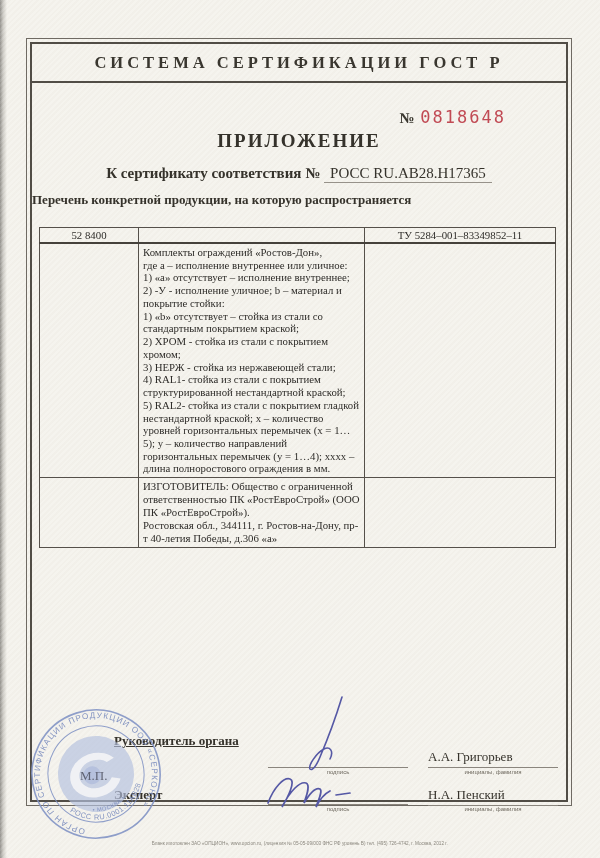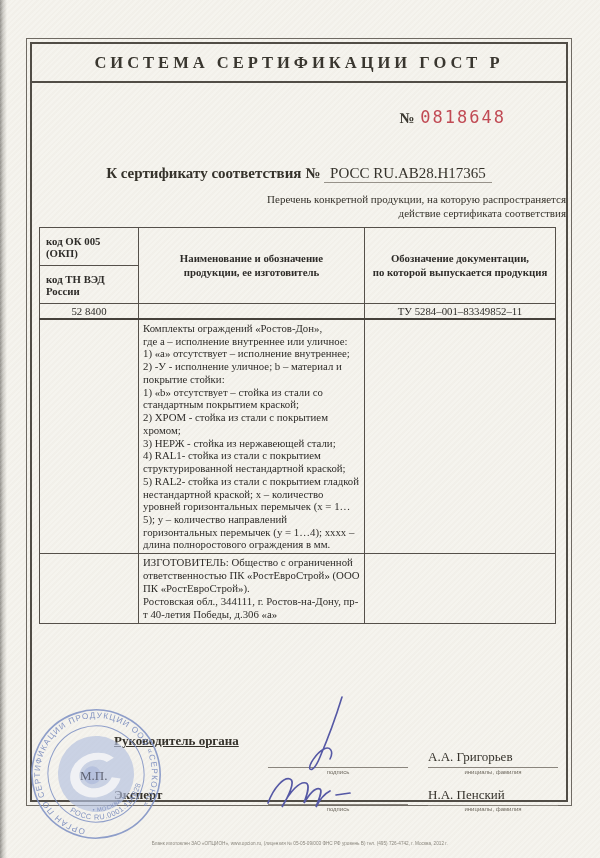--- a/index.html
+++ b/index.html
@@ -40,22 +40,22 @@
     font-size:17px; letter-spacing:2px; color:#c14a54; margin-left:6px;
   }
 
   .title-main { position:absolute; top:86px; left:0; width:100%; text-align:center;
     font-size:19px; font-weight:bold; letter-spacing:2px; color:#35322b; }
 
   .cert-line { position:absolute; top:121px; width:100%; text-align:center; font-size:15px; color:#35322b; }
   .cert-label { font-weight:bold; }
   .cert-no { border-bottom:1px solid #97928a; padding:0 6px 1px 6px; }
 
-  .subtitle { position:absolute; top:148px; width:100%; text-align:right;
-    font-size:11px; font-weight:normal; line-height:1.3; color:#35322b; }
+  .subtitle { position:absolute; top:148px; width:100%; text-align:left;
+    font-size:13px; font-weight:bold; line-height:1.3; color:#35322b; }
 
   
   .ptable { position:absolute; left:7px; top:183px; width:516px; border-collapse:collapse;
     font-size:10.8px; color:#2e2c29; table-layout:fixed; }
   .ptable td { border:1px solid #55504a; vertical-align:top; padding:2px 4px; }
   .ptable .c1 { width:99px; }
   .ptable .c2 { width:226px; }
   .ptable .c3 { width:191px; }
   .th-split { padding:0 !important; }
   .th-split .cellA { border-bottom:1px solid #55504a; padding:7px 4px 6px 6px; font-weight:bold; }
@@ -100,43 +100,33 @@
     <div class="frame-inner">
 
       <div class="doc-header">
         <div class="hdr1">СИСТЕМА СЕРТИФИКАЦИИ ГОСТ Р</div>
       </div>
 
       <div class="num-line">
         <span class="num-sign">№</span><span class="num-value">0818648</span>
       </div>
 
+      <div class="title-main">ПРИЛОЖЕНИЕ</div>
 
       <div class="cert-line">
         <span class="cert-label">К сертификату соответствия №</span>
         <span class="cert-no">РОСС RU.АВ28.Н17365</span>
       </div>
 
       <div class="subtitle">
         <div>Перечень конкретной продукции,  на которую распространяется</div>
-        <div>действие сертификата соответствия</div>
       </div>
 
       <table class="ptable">
         <tbody>
-            <tr>
-          <td class="c1 th-split">
-            <div class="cellA">код ОК 005 (ОКП)</div>
-            <div class="cellB">код ТН ВЭД России</div>
-          </td>
-          <td class="c2 th-center">Наименование и обозначение
-продукции, ее изготовитель</td>
-          <td class="c3 th-center">Обозначение документации,
-по которой выпускается продукция</td>
-        </tr>
         <tr class="row-code">
           <td class="c1">52 8400</td>
           <td class="c2"></td>
           <td class="c3">ТУ 5284–001–83349852–11</td>
         </tr>
         <tr>
           <td class="c1"></td>
           <td class="c2 desc-cell">Комплекты ограждений «Ростов-Дон»,
 где а – исполнение внутреннее или уличное:
 1) «а» отсутствует – исполнение внутреннее;

